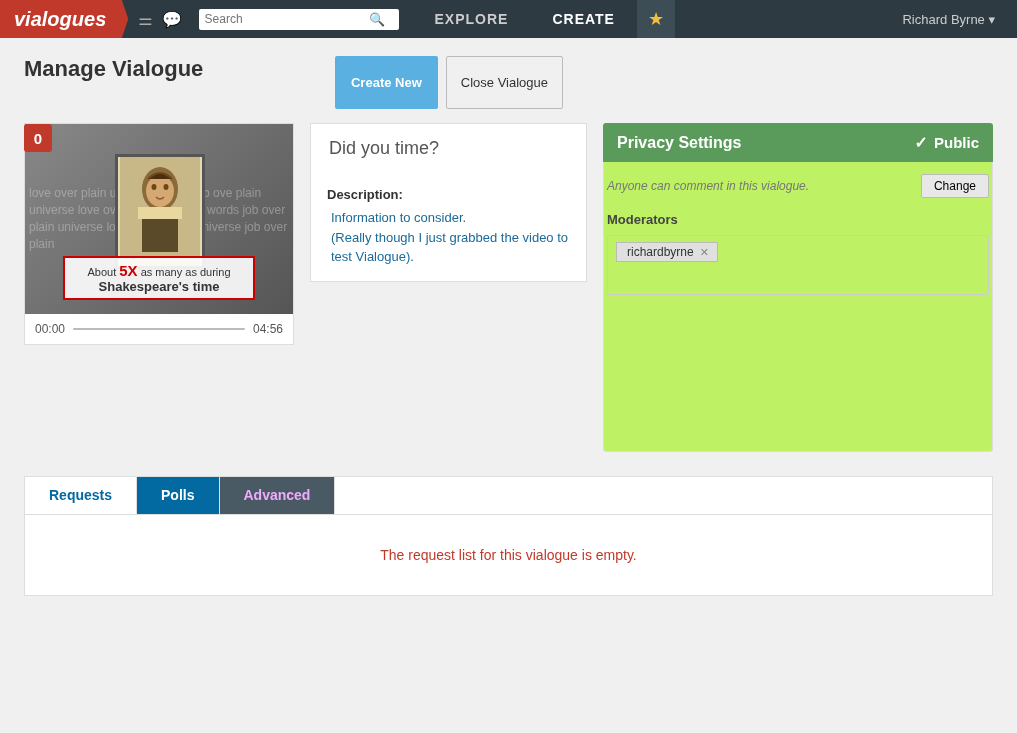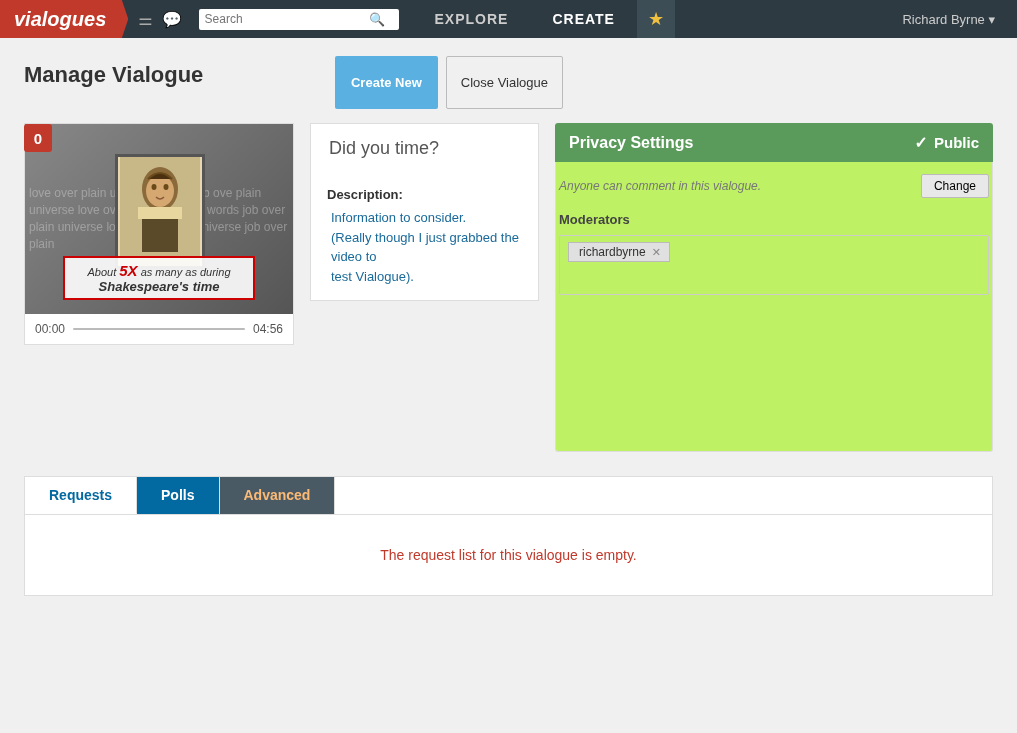--- a/index.html
+++ b/index.html
@@ -174,21 +174,20 @@
       position: absolute;
       bottom: 14px;
       left: 38px;
       right: 38px;
       border: 2px solid #c00;
       background: rgba(255,255,255,0.9);
       text-align: center;
       padding: 4px 6px;
       font-size: 11px;
       color: #333;
-      font-style: italic;
     }
 
     
     .badge-wrap {
       position: absolute;
       top: 0;
       left: -1px;
     }
     .badge {
       background: #c0392b;
@@ -258,21 +257,21 @@
     }
     .desc-text {
       color: #1a6a9a;
       font-size: 13px;
       line-height: 1.5;
       padding-left: 4px;
     }
 
     
     .privacy-panel {
-      width: 438px;
+      width: 390px;
       flex-shrink: 0;
     }
     .privacy-header {
       background: #5a9a5a;
       color: white;
       font-size: 16px;
       font-weight: bold;
       padding: 10px 14px;
       display: flex;
       align-items: center;
@@ -419,21 +418,21 @@
   <div class="nav-links">
     <span class="nav-link">EXPLORE</span>
     <span class="nav-link create-link">CREATE</span>
   </div>
   <div class="star-btn">★</div>
   <div class="user-menu">Richard Byrne ▾</div>
 </nav>
 
 <div class="page">
 
-  <div style="display:flex; align-items:center; justify-content:space-between; margin-bottom:14px;">
+  <div style="display:flex; align-items:flex-start; justify-content:space-between; margin-bottom:14px;">
     <h1 class="page-title">Manage Vialogue</h1>
     <div style="display:flex; gap:8px; padding-right:430px;">
       <button class="btn-create-new">Create New</button>
       <button class="btn-close-vialogue">Close Vialogue</button>
     </div>
   </div>
 
   <div class="main-area">
 
     <div class="video-panel">
@@ -511,20 +510,20 @@
           </div>
         </div>
       </div>
     </div>
   </div>
 
   <div class="tabs-section">
     <div class="tabs-header">
       <div class="tab-item" style="background: rgb(255, 255, 255); color: #0369a1; border-bottom: 1px solid rgb(255, 255, 255);">Requests</div>
       <div class="tab-item" style="background: #0369a1; color: white;">Polls</div>
-      <div class="tab-item" style="background: rgb(74, 90, 101); color: #fdba74;">Advanced</div>
+      <div class="tab-item" style="background: rgb(74, 90, 101); color: #f0abfc;">Advanced</div>
     </div>
     <div class="tabs-body">
       <span class="empty-message">The request list for this vialogue is empty.</span>
     </div>
   </div>
 
 </div>
 
 </body></html>

